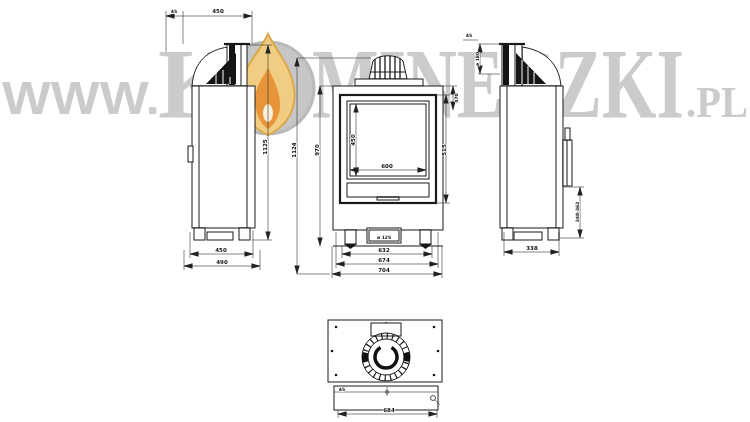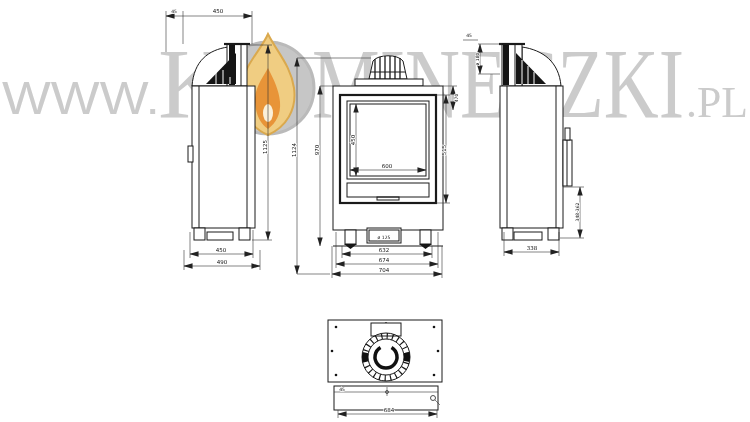--- a/index.html
+++ b/index.html
@@ -1,17 +1,17 @@
 <!DOCTYPE html>
 <html><head>
 <meta charset="utf-8">
 <style>
   html,body{margin:0;padding:0;background:#fff;}
   .stage{position:relative;width:750px;height:422px;background:#ffffff;overflow:hidden;
-         font-family:"Liberation Sans",sans-serif;}
+         font-family:"Liberation Sans",sans-serif;font-weight:bold;}
   svg{position:absolute;left:0;top:0;}
   .wm-sans{font-family:"Liberation Sans",sans-serif;}
   .wm-serif{font-family:"Liberation Serif",serif;}
   .dim{font-family:"DejaVu Sans",sans-serif;font-size:5.5px;fill:#111;
        paint-order:stroke;stroke:#ffffff;stroke-width:1.4px;text-anchor:middle;}
   .dim-sm{font-size:4.5px;}
   .ln{stroke:#1a1a1a;stroke-width:1;fill:none;}
   .ln2{stroke:#1a1a1a;stroke-width:2.2;fill:none;}
   .fw{fill:#ffffff;stroke:#1a1a1a;stroke-width:1;}
   .dl{stroke:#333;stroke-width:0.6;fill:none;}

